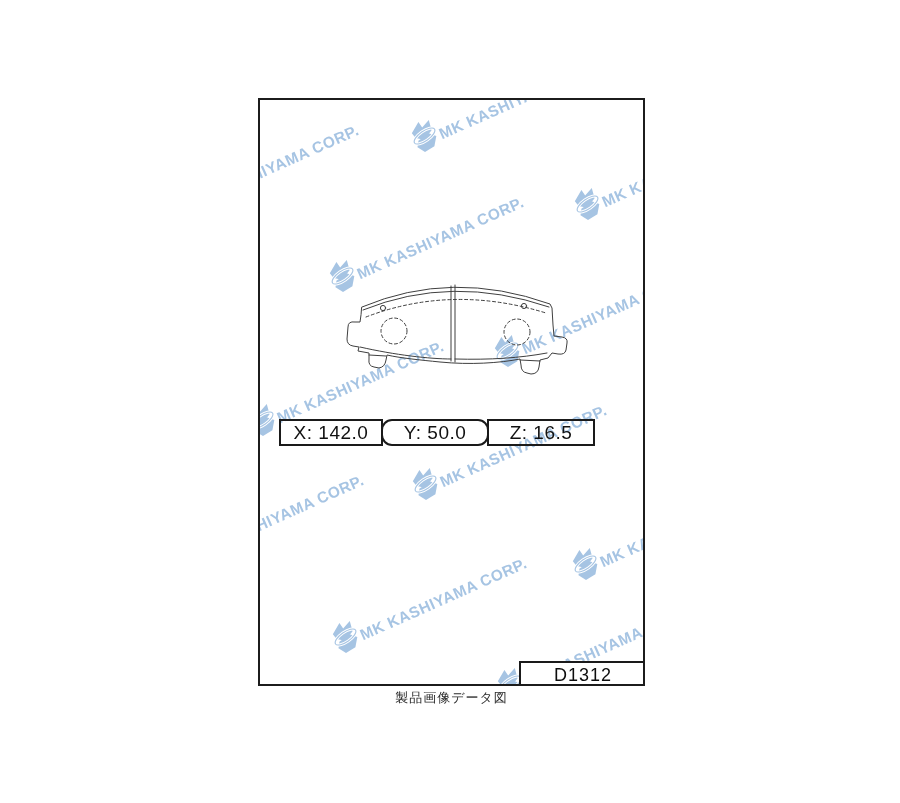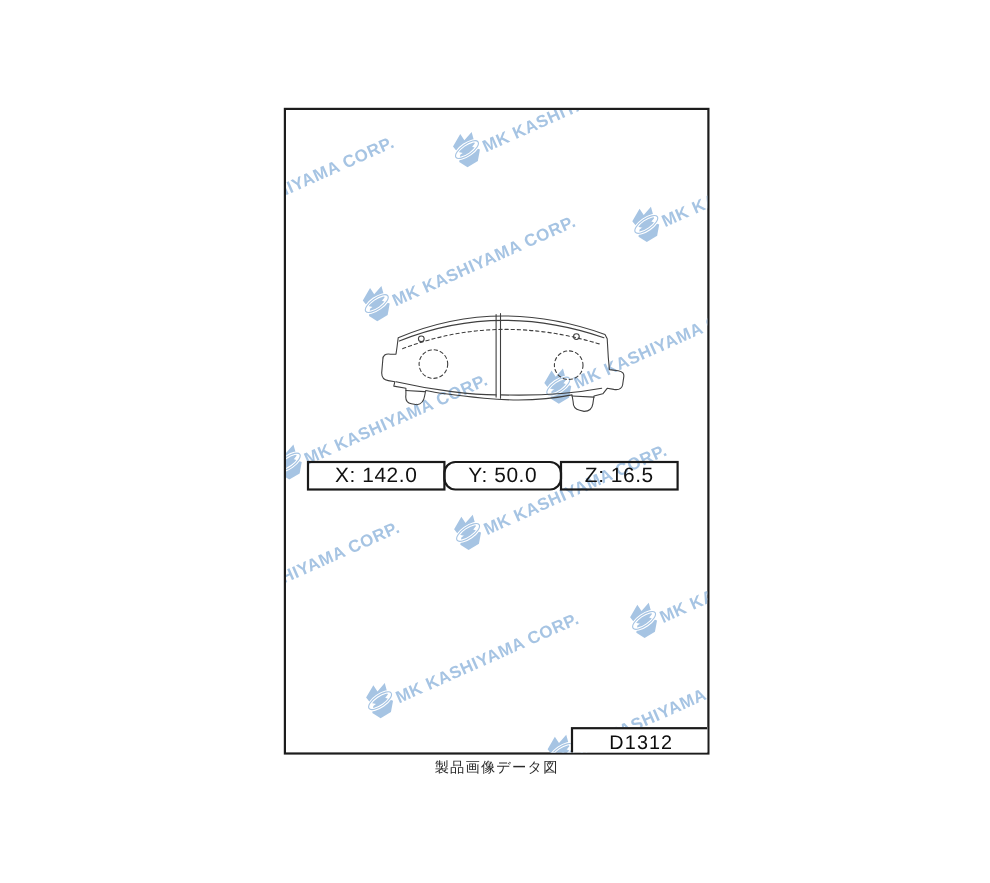--- a/index.html
+++ b/index.html
@@ -18,21 +18,21 @@
   
   .pad{position:absolute;left:80px;top:175px;width:235px;height:125px;z-index:2;}
   .pad path,.pad circle{fill:none;stroke:#3f3f3f;stroke-width:1;stroke-linejoin:round;stroke-linecap:round;}
   .pad .dash{stroke-dasharray:3 2.6;}
   
   .dims{position:absolute;left:19px;top:319px;display:flex;z-index:2;}
   .dims .cell{box-sizing:border-box;height:27px;border:2px solid #1a1a1a;margin-left:-2px;
               display:flex;align-items:center;justify-content:center;
               font-size:19px;color:#111;letter-spacing:0.5px;background:transparent;}
   .dims .cell:first-child{margin-left:0;}
-  .c0{width:126px;} .c1{width:108px;border-radius:11px;} .c2{width:108px;}
+  .c0{width:104px;} .c1{width:108px;border-radius:11px;} .c2{width:108px;}
   
   .partbox{position:absolute;left:259px;top:561px;width:128px;height:27px;box-sizing:border-box;
            border:2px solid #1a1a1a;background:#ffffff;z-index:3;
            display:flex;align-items:flex-end;justify-content:center;
            font-size:18px;color:#0d0d0d;letter-spacing:1px;}
   
   .caption{position:absolute;left:258px;top:689px;width:387px;text-align:center;
            font-size:13px;color:#2a2a2a;letter-spacing:1px;z-index:2;}
   .defs-holder{position:absolute;width:0;height:0;overflow:hidden;}
 </style>

